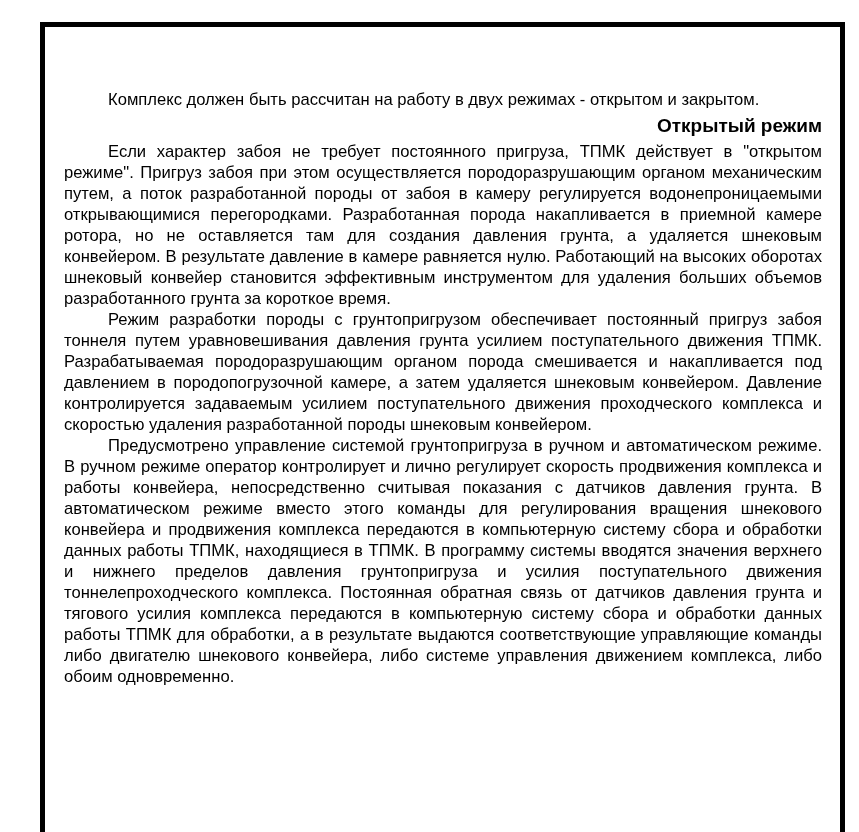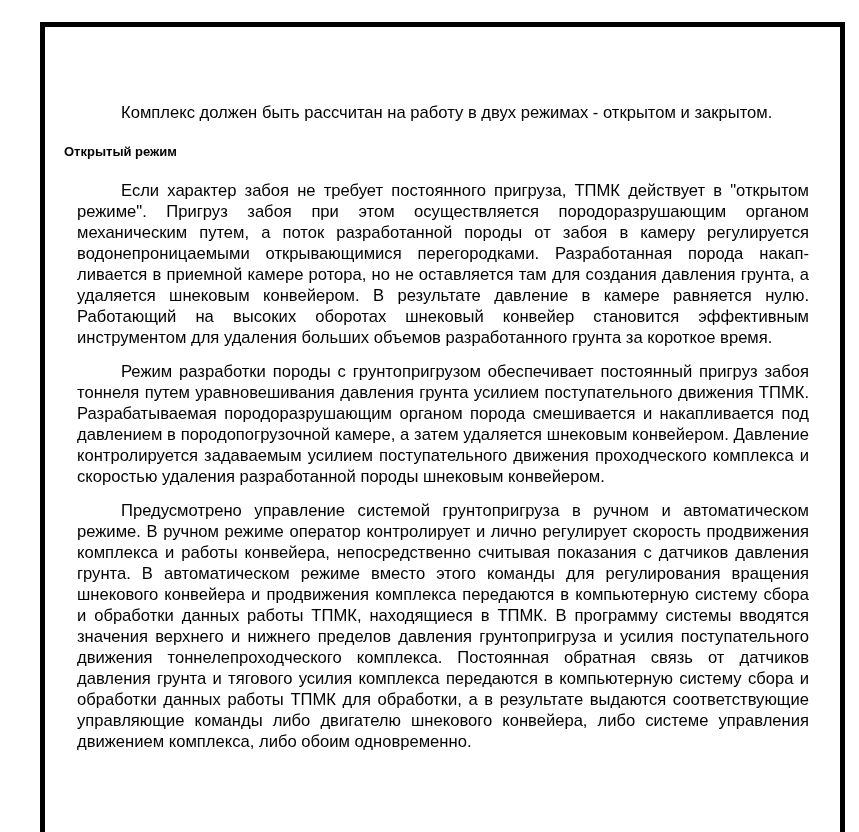--- a/index.html
+++ b/index.html
@@ -29,32 +29,32 @@
       position: absolute;
       left: 64px;
       top: 89px;
       width: 758px;
       font-family: "Liberation Sans", sans-serif;
       font-size: 16.6px;
       line-height: 21px;
       color: #000000;
     }
     .content p {
-      margin: 13px;
+      margin: 0;
       text-align: justify;
       text-indent: 44px;
       hyphens: manual;
     }
     .content h2 {
       margin: 0;
       padding: 5px 0 5px 0;
-      font-size: 13px;
+      font-size: 19px;
       line-height: 21px;
       font-weight: bold;
-      text-align: left;
+      text-align: right;
     }
   </style>
 </head>
 <body>
 
 <div class="frame"></div>
 
 <div class="content">
   <p>Комплекс должен быть рассчитан на работу в двух режимах - открытом и закры­том.</p>
 

